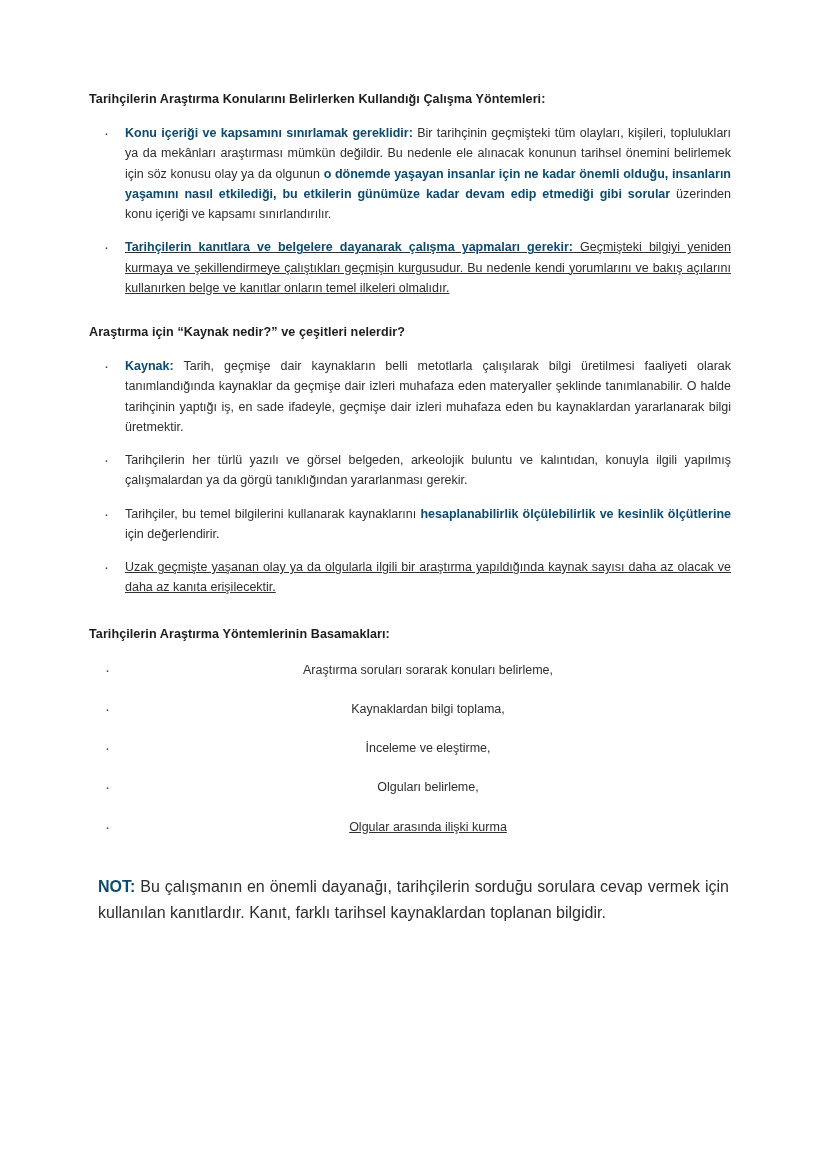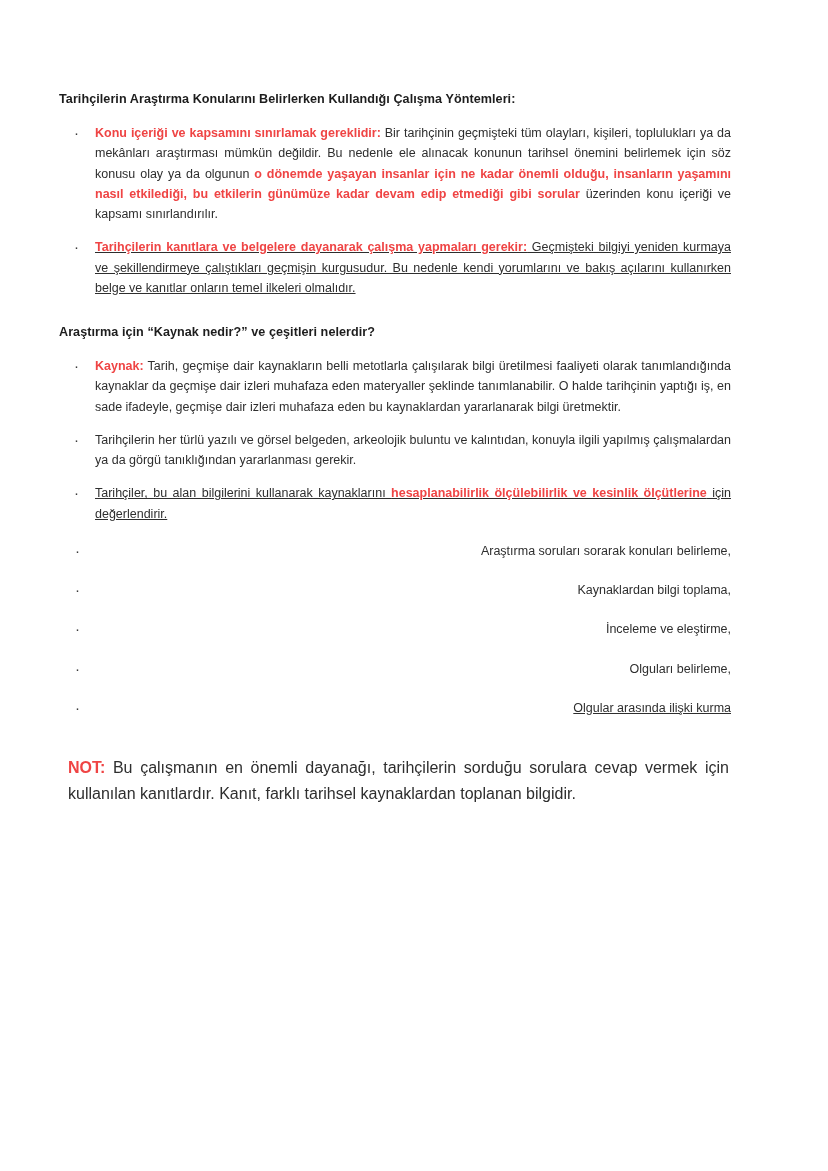--- a/index.html
+++ b/index.html
@@ -16,21 +16,21 @@
     -webkit-font-smoothing: antialiased;
     overflow: hidden;
   }
 
   .page {
     position: relative;
     width: 828px;
     height: 1165px;
     background: #ffffff;
     box-sizing: border-box;
-    padding: 88px 97px 0 59px;
+    padding: 88px 97px 0 89px;
   }
 
   
   .heading {
     font-size: 12.6px;
     font-weight: bold;
     line-height: 1.35;
     letter-spacing: 0.06px;
     color: #1d1d1d;
     margin: 0;
@@ -59,34 +59,34 @@
   .bullet-list.justified > .bullet-item {
     text-align: justify;
     text-justify: inter-word;
     padding-left: 23px;
     margin-left: 13px;
   }
   .bullet-list.steps > .bullet-item {
     margin-left: 14px;
     padding-left: 22px;
     margin-bottom: 19px;
-    text-align: right;
+    text-align: center;
   }
   .bullet-item::before {
     content: "\00B7";
     position: absolute;
     left: 2px;
     top: -0.12em;
     font-size: 15px;
     line-height: 1.62;
     color: #3a3a3a;
   }
   .bullet-item:last-child { margin-bottom: 0; text-decoration: underline; }
 
-  .b { font-weight: bold; color: #ef4444; }
+  .b { font-weight: bold; color: #0c4a6e; }
 
   
   .note {
     margin-top: 37px;
     margin-left: 9px;
     font-size: 16px;
     line-height: 1.62;
     text-align: justify;
     text-justify: inter-word;
     color: #2e2e2e;
@@ -112,24 +112,28 @@
   <h2 class="heading heading-2">Araştırma için “Kaynak nedir?” ve çeşitleri nelerdir?</h2>
 
   <ul class="bullet-list justified">
     <li class="bullet-item">
       <span class="b">Kaynak:</span><span> Tarih, geçmişe dair kaynakların belli metotlarla çalışılarak bilgi üretilmesi faaliyeti olarak tanımlandığında kaynaklar da geçmişe dair izleri muhafaza eden materyaller şeklinde tanımlanabilir. O halde tarihçinin yaptığı iş, en sade ifadeyle, geçmişe dair izleri muhafaza eden bu kaynaklardan yararlanarak bilgi üretmektir.</span><span class="b"></span><span></span>
     </li>
     <li class="bullet-item">
       <span class="b"></span><span>Tarihçilerin her türlü yazılı ve görsel belgeden, arkeolojik buluntu ve kalıntıdan, konuyla ilgili yapılmış çalışmalardan ya da görgü tanıklığından yararlanması gerekir.</span><span class="b"></span><span></span>
     </li>
     <li class="bullet-item">
-      <span class="b"></span><span>Tarihçiler, bu alan bilgilerini kullanarak kaynaklarını </span><span class="b">hesaplanabilirlik ölçülebilirlik ve kesinlik ölçütlerine</span><span> için değerlendirir.</span>
+      <span class="b"></span><span>Tarihçiler, bu temel bilgilerini kullanarak kaynaklarını </span><span class="b">hesaplanabilirlik ölçülebilirlik ve kesinlik ölçütlerine</span><span> için değerlendirir.</span>
+    </li>
+    <li class="bullet-item">
+      <span class="b"></span><span>Uzak geçmişte yaşanan olay ya da olgularla ilgili bir araştırma yapıldığında kaynak sayısı daha az olacak ve daha az kanıta erişilecektir.</span><span class="b"></span><span></span>
     </li>
   </ul>
 
+  <h2 class="heading heading-3">Tarihçilerin Araştırma Yöntemlerinin Basamakları:</h2>
 
   <ul class="bullet-list steps">
     <li class="bullet-item">Araştırma soruları sorarak konuları belirleme,</li>
     <li class="bullet-item">Kaynaklardan bilgi toplama,</li>
     <li class="bullet-item">İnceleme ve eleştirme,</li>
     <li class="bullet-item">Olguları belirleme,</li>
     <li class="bullet-item">Olgular arasında ilişki kurma</li>
   </ul>
 
   <p class="note">

